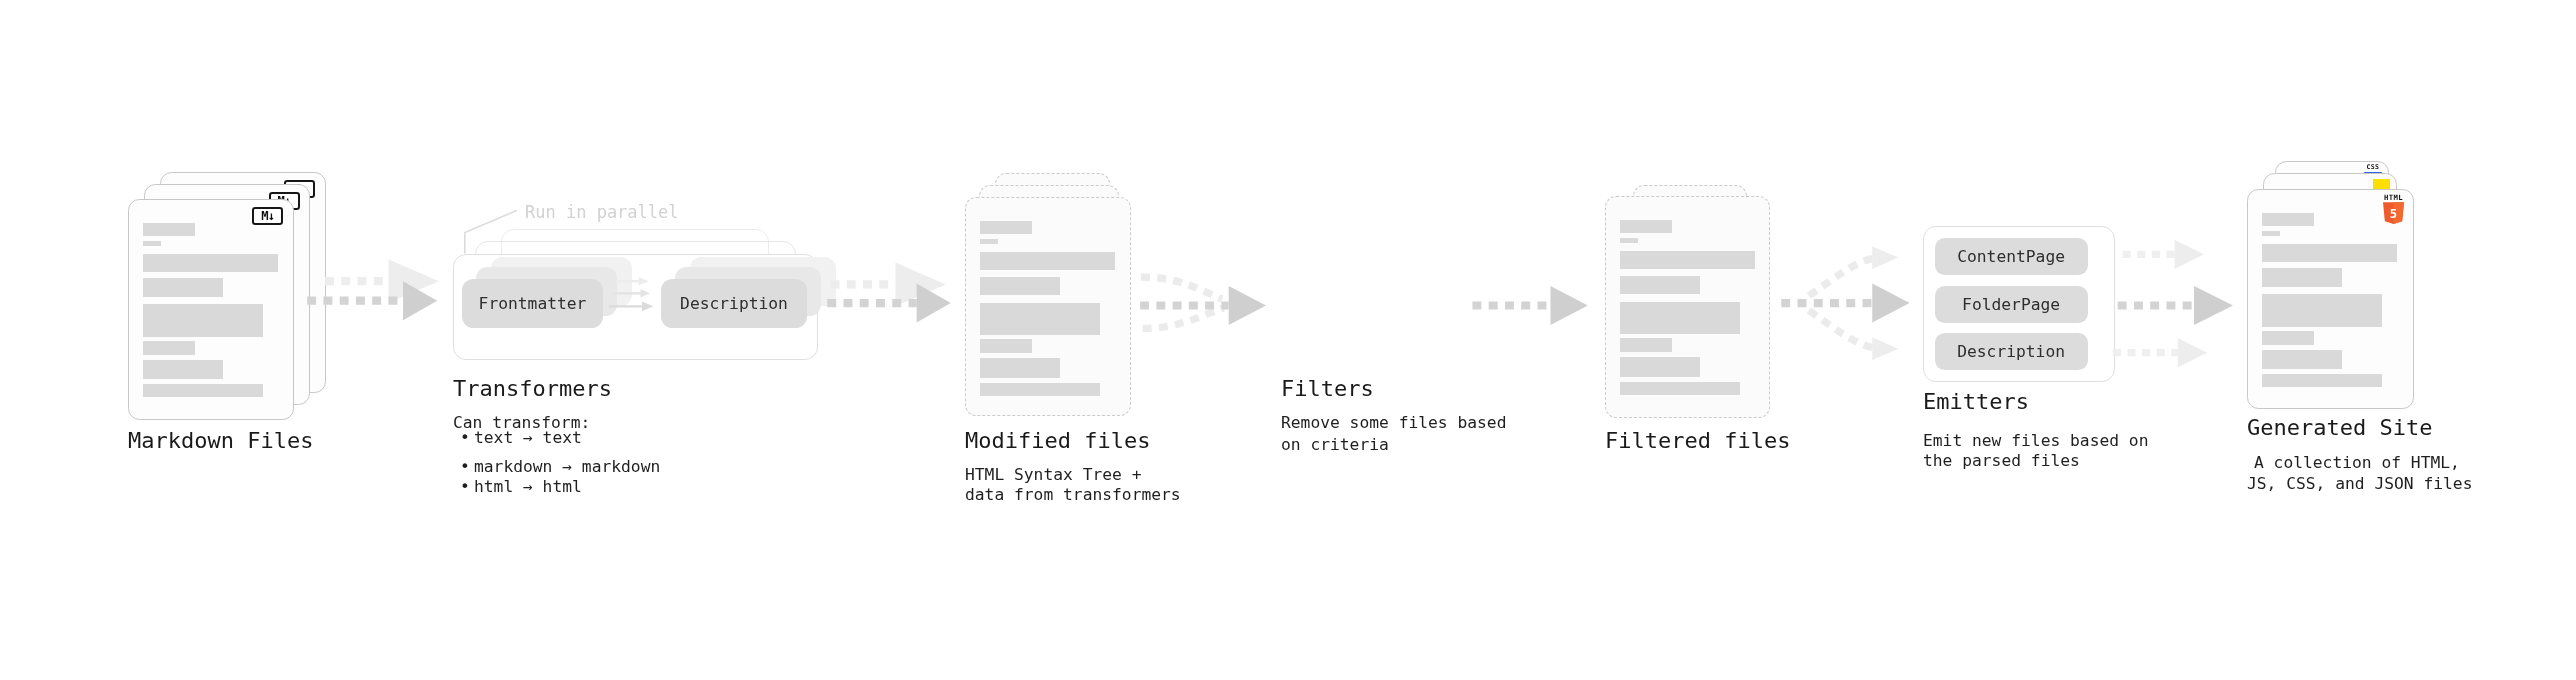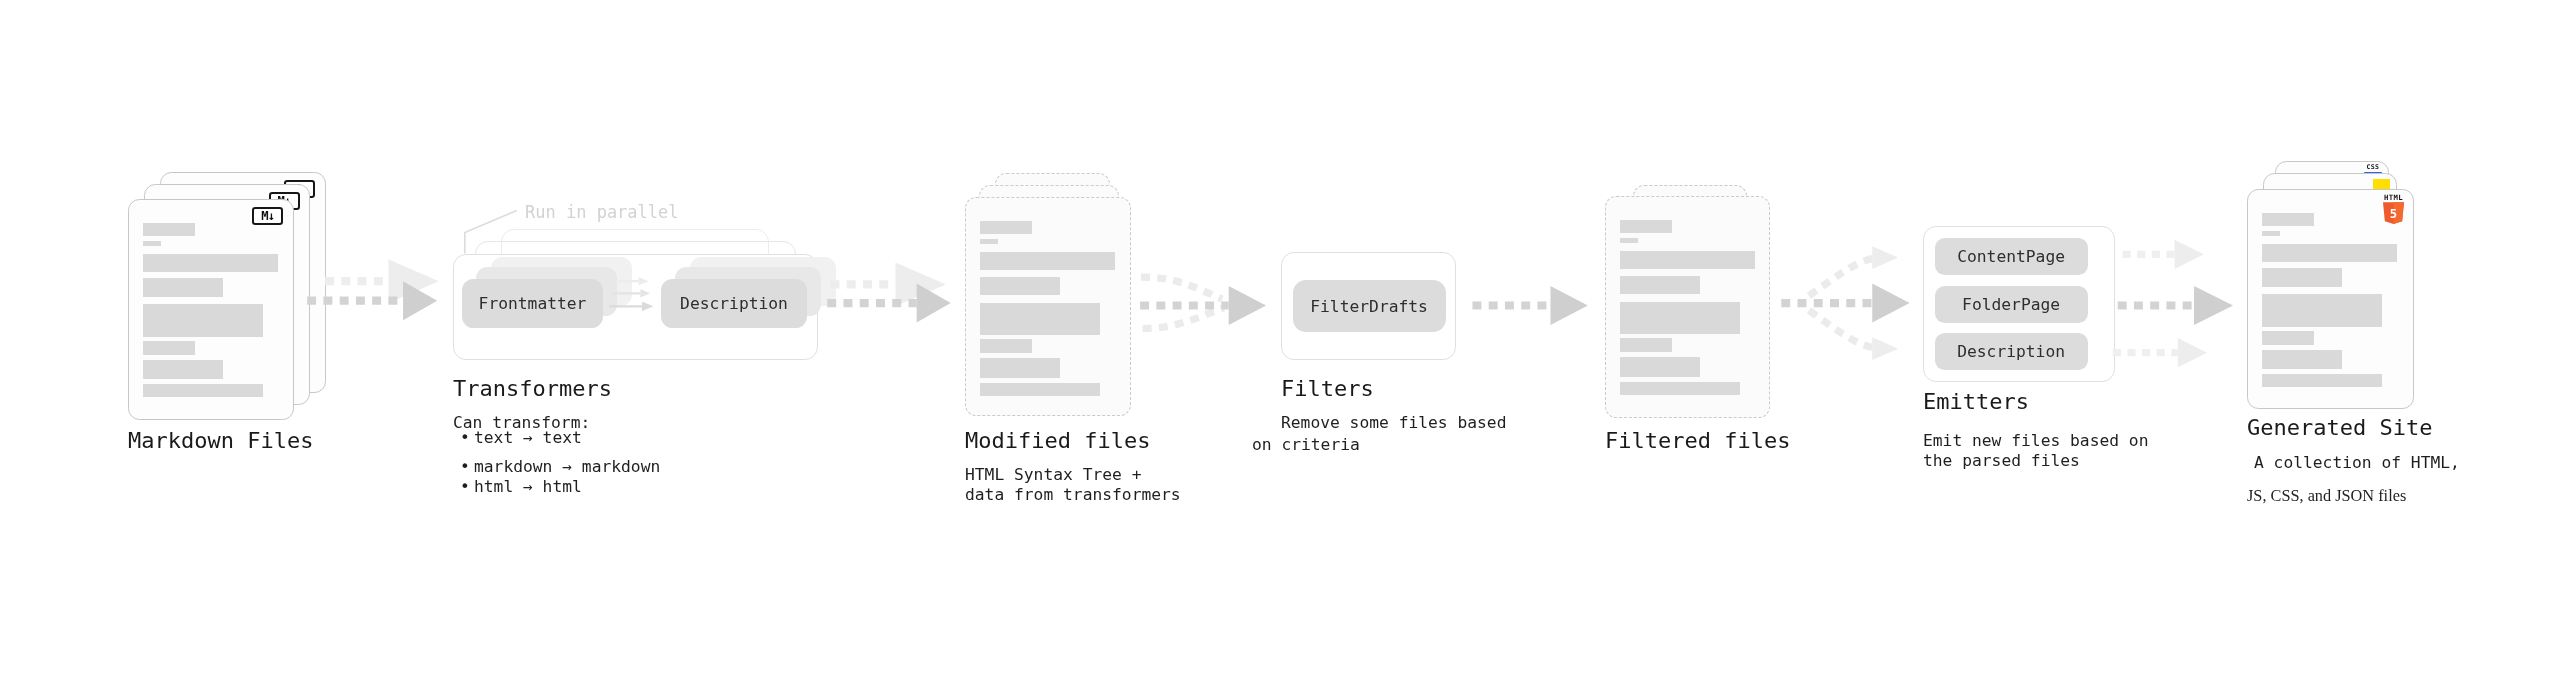--- a/index.html
+++ b/index.html
@@ -127,26 +127,23 @@
         <div class="bar" style="width:52px;height:14px;margin-top:4.1px;"></div>
         <div class="bar" style="width:80px;height:19.5px;margin-top:4.9px;"></div>
         <div class="bar" style="width:120px;height:13px;margin-top:4.9px;"></div>
       </div>
     </div>
   </div>
   <div class="stage-label" style="left:965px; top:427px;">Modified files</div>
   <div class="stage-desc" style="left:965px; top:465px;">HTML Syntax Tree +</div>
   <div class="stage-desc" style="left:965px; top:485px;">data from transformers</div>
 
-  <div class="panel" style="left:1281px; top:252px; width:175px; height:108px;">
-    <div class="pill" style="left:10.6px; top:27px; width:153px; height:52px; border-radius:13px;">FilterDrafts</div>
-  </div>
   <div class="stage-label" style="left:1281px; top:375px;">Filters</div>
   <div class="stage-desc" style="left:1281px; top:413px;">Remove some files based</div>
-  <div class="stage-desc" style="left:1252px; top:435px;">on criteria</div>
+  <div class="stage-desc" style="left:1281px; top:435px;">on criteria</div>
 
   <div class="abs" style="left:1605px; top:185px; width:187px; height:244px;">
     <div class="card dashed" style="left:28.4px; top:0; width:114px; height:219px;"></div>
     <div class="card dashed" style="left:0; top:11.4px; width:165px; height:222px;">
       <div class="bars">
         <div class="bar" style="width:52px;height:13px;"></div>
         <div class="bar" style="width:18px;height:4.9px;margin-top:4.9px;"></div>
         <div class="bar" style="width:135px;height:18px;margin-top:8.1px;"></div>
         <div class="bar" style="width:80px;height:18.7px;margin-top:6.5px;"></div>
         <div class="bar" style="width:120px;height:32.5px;margin-top:7.3px;"></div>
@@ -193,21 +190,21 @@
         <div class="bar" style="width:80px;height:18.7px;margin-top:6.5px;"></div>
         <div class="bar" style="width:120px;height:32.5px;margin-top:7.3px;"></div>
         <div class="bar" style="width:52px;height:14px;margin-top:4.1px;"></div>
         <div class="bar" style="width:80px;height:19.5px;margin-top:4.9px;"></div>
         <div class="bar" style="width:120px;height:13px;margin-top:4.9px;"></div>
       </div>
     </div>
   </div>
   <div class="stage-label" style="left:2247px; top:414px;">Generated Site</div>
   <div class="stage-desc" style="left:2247px; top:453px;margin-left:7px;">A collection of HTML,</div>
-  <div class="stage-desc" style="left:2247px; top:486px;font-family:Liberation Serif, serif;">JS, CSS, and JSON files</div>
+  <div class="stage-desc" style="left:2247px; top:474px;">JS, CSS, and JSON files</div>
 
   <svg class="overlay" width="2576" height="681" viewBox="0 0 3170 838">
     <g>
       <polyline class="leader" points="572,312 572,286 636,259"></polyline>
     </g>
 
     <g>
       <line x1="758" y1="346" x2="786" y2="346" stroke="#ececec" stroke-width="3"></line>
       <polygon points="786,341 786,351 798,346" fill="#ececec"></polygon>
       <line x1="754" y1="361" x2="788" y2="361" stroke="#e4e4e4" stroke-width="3"></line>

